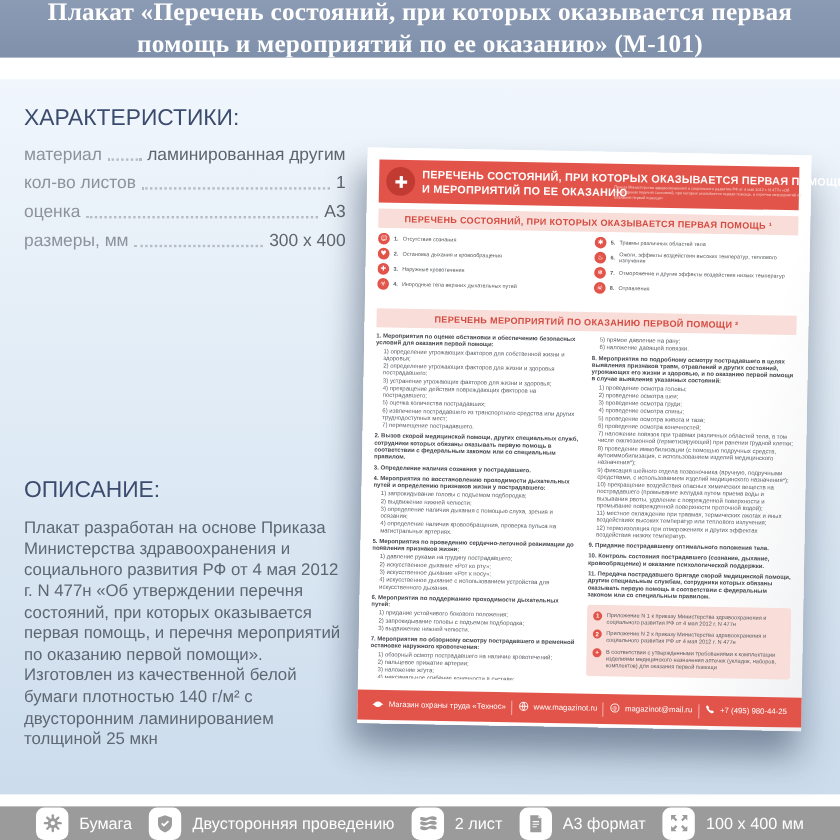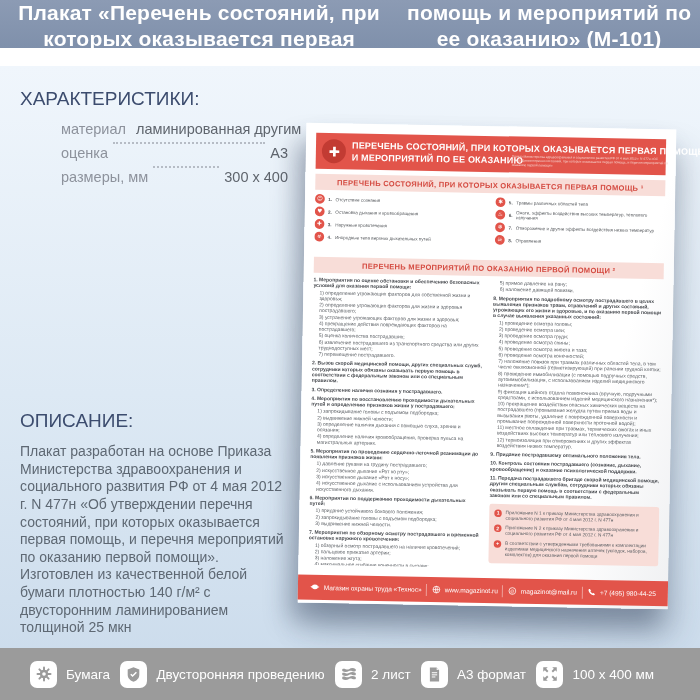--- a/index.html
+++ b/index.html
@@ -1,31 +1,31 @@
 <!DOCTYPE html>
 <html><head>
 <meta charset="utf-8">
 <style>
   html,body{margin:0;padding:0;background:#fff;}
   .page{width:700px;height:700px;position:relative;overflow:hidden;
         font-family:"Liberation Sans",sans-serif;-webkit-font-smoothing:antialiased;}
 
   
   .banner{height:48px;background:linear-gradient(180deg,#8c9bb4,#7f90ab);color:#fff;
-          display:flex;flex-direction:row;justify-content:center;text-align:center;
-          font-size:21px;font-weight:700;line-height:1.22;font-stretch:condensed;letter-spacing:.2px;}
+          display:flex;flex-direction:column;justify-content:center;text-align:center;
+          font-size:21px;font-weight:700;line-height:1.22;font-stretch:condensed;letter-spacing:.2px;font-family:Liberation Serif, serif;}
 
   
   .body{position:absolute;top:66px;left:0;right:0;bottom:38px;
         background:linear-gradient(180deg,#f0f6fc 0%,#dde9f4 55%,#ccdcec 100%);}
 
   .charblock{position:absolute;left:20px;top:22px;width:268px;}
-  .descblock{position:absolute;left:20px;top:344px;width:270px;}
+  .descblock{position:absolute;left:20px;top:332px;width:270px;}
   .h{font-size:19px;color:#3c4c6e;font-weight:400;margin:0 0 11px;font-stretch:condensed;}
-  .crow{display:flex;align-items:flex-start;font-size:14.5px;margin-bottom:8px;margin-left:41px;}
+  .crow{display:flex;align-items:flex-end;font-size:14.5px;margin-bottom:8px;}
   .clabel{color:#8d929c;white-space:nowrap;}
   .dots{flex:1;border-bottom:2px dotted #b6bcc5;margin:0 5px;transform:translateY(-3px);}
   .cval{color:#5f656d;white-space:nowrap;}
   .desc{font-size:14px;color:#5e6873;line-height:1.26;margin:4px 0 0;}
 
   
   .poster{position:absolute;left:302px;top:60px;width:370px;height:480px;
           background:linear-gradient(105deg,#ffffff 0%,#ffffff 76%,#eff0f2 100%);
           transform:rotate(1.05deg);
           box-shadow:-9px 18px 24px rgba(45,60,85,.35), 7px 24px 32px rgba(45,60,85,.25);}
@@ -61,23 +61,23 @@
   .fn-mark{width:12px;height:12px;border-radius:50%;background:#e2544a;color:#fff;font-size:8px;
            font-weight:700;display:flex;align-items:center;justify-content:center;flex:0 0 12px;}
   .fn-text{font-size:7.5px;line-height:1.22;}
   .p-footer{position:absolute;left:0;right:0;bottom:3px;height:25px;background:#e2544a;
             display:flex;align-items:center;justify-content:space-between;padding:0 12px;
             color:#fff;font-size:6.5px;}
   .pf-item{display:flex;align-items:center;gap:4px;white-space:nowrap;}
   .pf-div{width:1px;height:12px;background:rgba(255,255,255,.45);}
 
   
-  .features{position:absolute;left:0;right:0;bottom:0;height:52px;background:#9b9b9b;
+  .features{position:absolute;left:0;right:0;bottom:0;height:28px;background:#9b9b9b;
             display:flex;align-items:center;justify-content:space-between;
-            padding:0 46px 0 30px;box-sizing:border-box;margin-top:48px;}
+            padding:0 30px 0 30px;box-sizing:border-box;margin-top:48px;}
   .feature{display:flex;align-items:center;}
   .f-icon{width:27px;height:27px;background:#fff;border-radius:7px;display:flex;
           align-items:center;justify-content:center;margin-right:9px;}
   .f-label{color:#fff;font-size:13.5px;}
 </style>
 </head>
 <body>
 
 <div class="page">
 
@@ -87,20 +87,25 @@
   </header>
 
   <main class="body">
 
     <section class="charblock">
       <h2 class="h">ХАРАКТЕРИСТИКИ:</h2>
       <div class="crow">
         <span class="clabel">материал</span>
         <span class="dots"></span>
         <span class="cval">ламинированная другим</span>
+      </div>
+      <div class="crow">
+        <span class="clabel">кол-во листов</span>
+        <span class="dots"></span>
+        <span class="cval">1</span>
       </div>
       <div class="crow">
         <span class="clabel">оценка</span>
         <span class="dots"></span>
         <span class="cval">А3</span>
       </div>
       <div class="crow">
         <span class="clabel">размеры, мм</span>
         <span class="dots"></span>
         <span class="cval">300 x 400</span>

